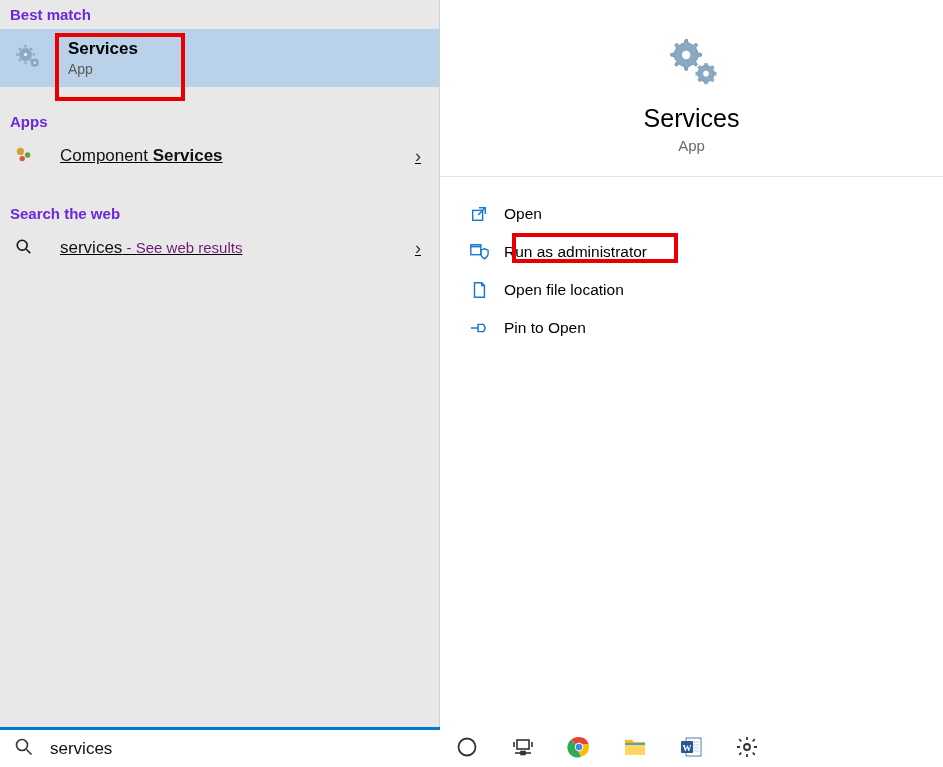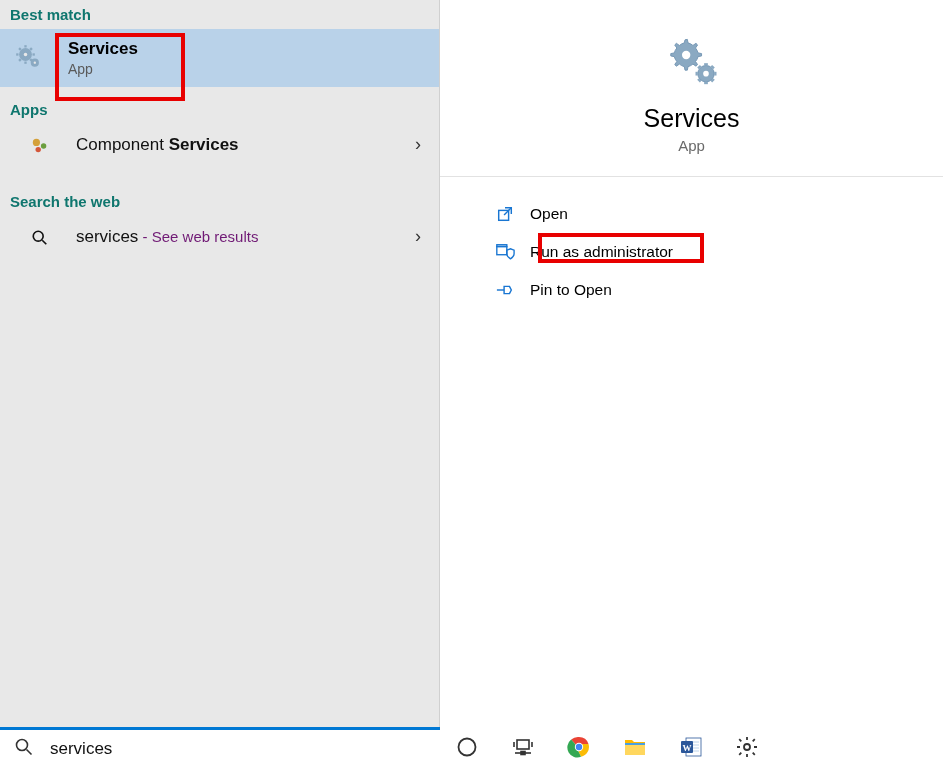--- a/index.html
+++ b/index.html
@@ -24,21 +24,21 @@
     border-right: 1px solid #d0d0d0;
   }
   .right-pane {
     flex: 1;
     background: #fff;
   }
   .section-header {
     font-size: 15px;
     font-weight: 600;
     padding: 6px 10px 6px 10px;
-    color: #0f766e;
+    color: #6d28d9;
   }
   .best-match-item {
     background: #b9d2e9;
     display: flex;
     align-items: center;
     padding: 10px 10px 10px 14px;
     position: relative;
     cursor: pointer;
   }
   .best-match-icon {
@@ -65,24 +65,25 @@
     position: absolute;
     border: 4px solid #e80000;
     left: 55px;
     top: 4px;
     width: 130px;
     height: 68px;
     pointer-events: none;
   }
   .list-item {
     display: flex;
-    align-items: flex-end;
-    padding: 10px 18px 10px 28px;
+    align-items: flex-start;
+    padding: 10px 18px 10px 12px;
     cursor: pointer;
     position: relative;
+    text-decoration: underline;
   }
   .list-item .icon-slot {
     width: 24px;
     display: flex;
     align-items: center;
     justify-content: center;
   }
   .list-item .label {
     flex: 1;
     font-size: 17px;
@@ -114,21 +115,20 @@
     font-weight: 400;
     color: #000;
   }
   .detail-sub {
     font-size: 15px;
     color: #6a6a6a;
     margin-top: 4px;
   }
   .actions {
     padding: 18px 20px;
-    margin-left: 26px;
   }
   .action-item {
     display: flex;
     align-items: center;
     padding: 8px 8px;
     cursor: pointer;
     position: relative;
   }
   .action-icon {
     width: 22px;
@@ -225,21 +225,21 @@
           <circle cx="17" cy="16" r="1" fill="#e8e8e8"></circle>
         </svg>
       </div>
       <div class="best-match-text">
         <div class="best-match-title">Services</div>
         <div class="best-match-sub">App</div>
       </div>
       <div class="highlight-box-1"></div>
     </div>
 
-    <div class="section-header" style="margin-top:8px">Apps</div>
+    <div class="section-header" style="margin-top:20px">Apps</div>
 
     <div class="list-item">
       <div class="icon-slot">
         <svg width="18" height="18" viewBox="0 0 20 20">
           <circle cx="6" cy="6" r="4" fill="#d4a03a"></circle>
           <circle cx="14" cy="10" r="3" fill="#6b9e3e"></circle>
           <circle cx="8" cy="14" r="3" fill="#d4573a"></circle>
         </svg>
       </div>
       <div class="label">
@@ -308,20 +308,29 @@
           <svg width="20" height="20" viewBox="0 0 22 22" fill="none" stroke="#1976d2" stroke-width="1.5">
             <rect x="2" y="5" width="11" height="9"></rect>
             <rect x="2" y="3" width="11" height="2"></rect>
             <path d="M13 9 L17 7.5 L21 9 L21 13 C21 16 17 18.5 17 18.5 C17 18.5 13 16 13 13 Z"></path>
           </svg>
         </div>
         <div class="action-label">Run as administrator</div>
         <div class="highlight-box-2"></div>
       </div>
 
+      <div class="action-item">
+        <div class="action-icon">
+          <svg width="18" height="18" viewBox="0 0 20 20" fill="none" stroke="#1976d2" stroke-width="1.6">
+            <path d="M5 2 H13 L16 5 V18 H5 Z"></path>
+            <polyline points="13,2 13,5 16,5"></polyline>
+          </svg>
+        </div>
+        <div class="action-label">Open file location</div>
+      </div>
 
       <div class="action-item">
         <div class="action-icon">
           <svg width="20" height="18" viewBox="0 0 22 20" fill="none" stroke="#1976d2" stroke-width="1.6">
             <line x1="2" y1="10" x2="10" y2="10"></line>
             <polygon points="10,6 10,14 16,14 18,10 16,6"></polygon>
           </svg>
         </div>
         <div class="action-label">Pin to Open</div>
       </div>

